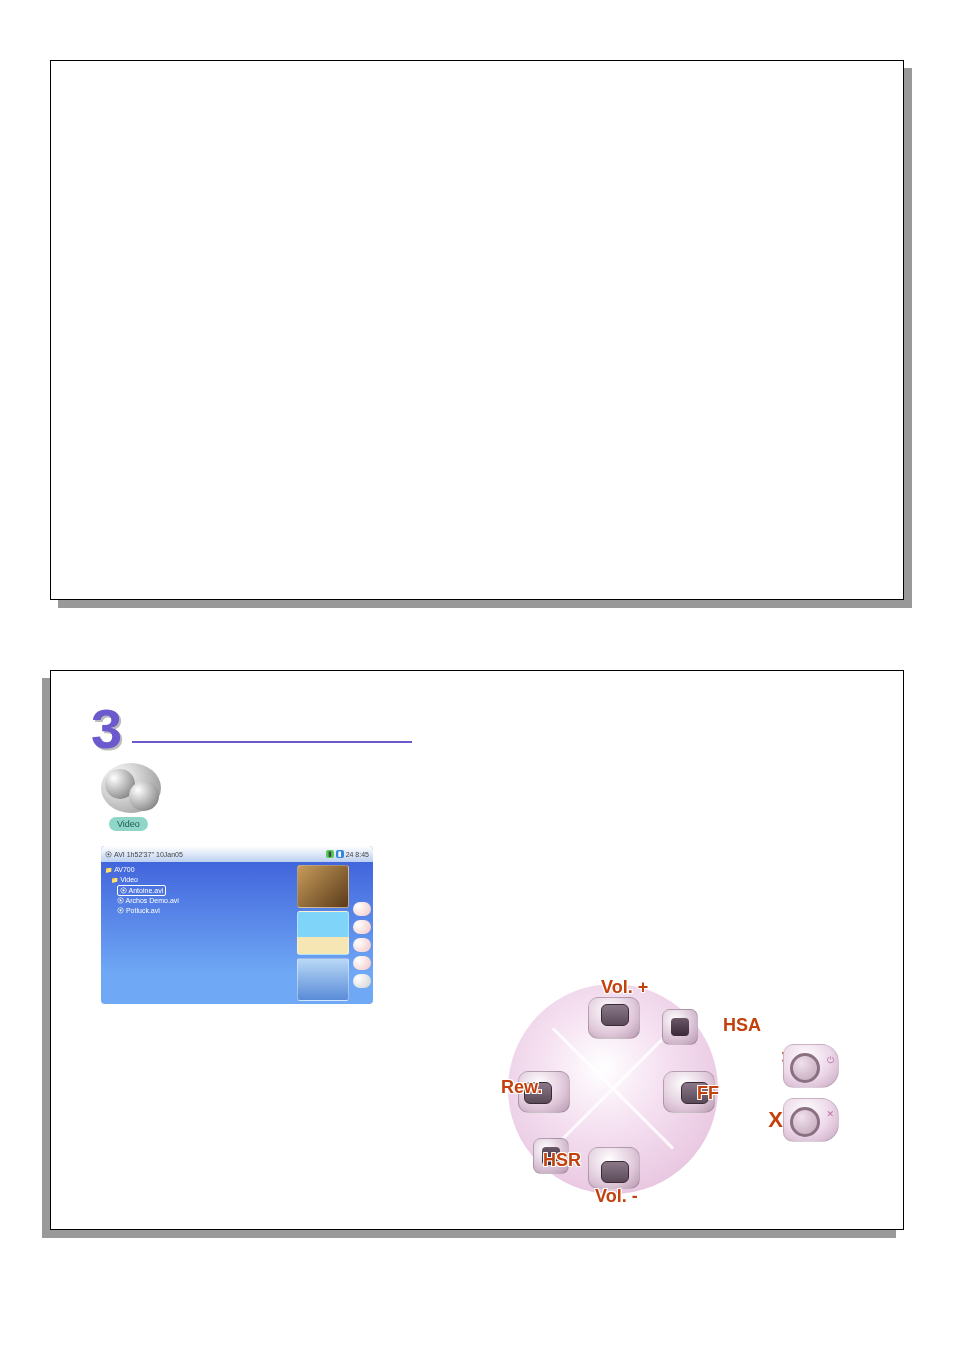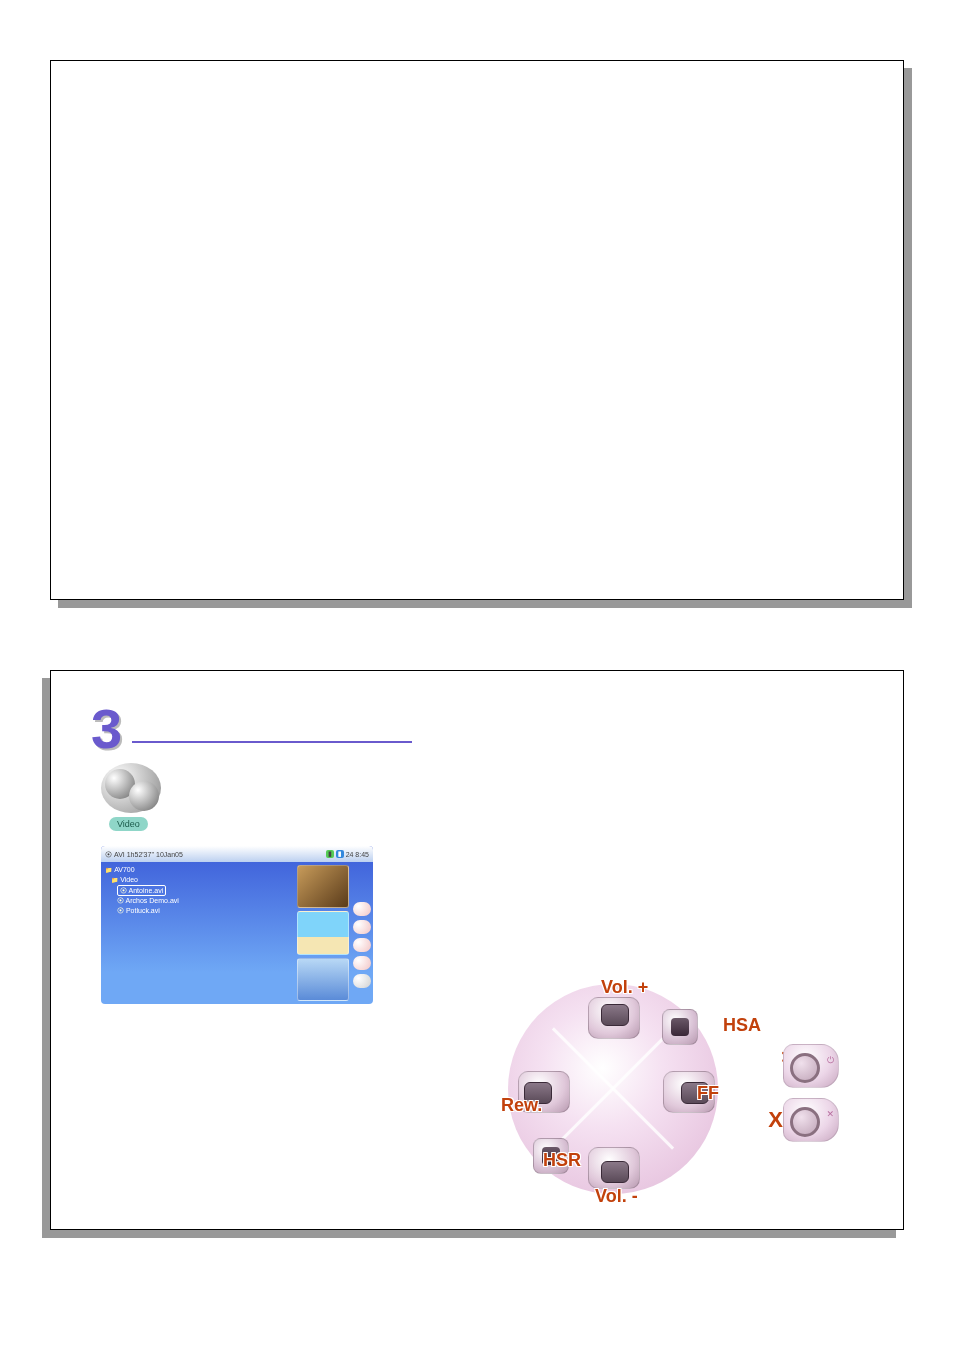--- a/index.html
+++ b/index.html
@@ -251,21 +251,21 @@
     position: absolute;
     font-size: 18px;
     font-weight: bold;
     color: #c2410c;
     text-shadow: 1px 1px 0 #fff, -1px -1px 0 #fff, 1px -1px 0 #fff, -1px 1px 0 #fff;
     pointer-events: none;
     white-space: nowrap;
   }
   .lbl.volp { left: 98px; top: -2px; }
   .lbl.volm { left: 92px; bottom: -8px; }
-  .lbl.rew  { left: -2px;  top: 116px; }
+  .lbl.rew  { left: -2px;  top: 98px; }
   .lbl.ff   { right: 4px; top: 104px; }
   .lbl.hsa  { right: -38px; top: 36px; }
   .lbl.hsr  { left: 12px; bottom: 28px; margin-left: 28px; }
   .lbl.play { right: -74px; top: 68px; }
   .lbl.x    { right: -60px; top: 128px; font-size: 22px; }
 </style>
 </head>
 <body>
 
 <div class="page-wrap">

